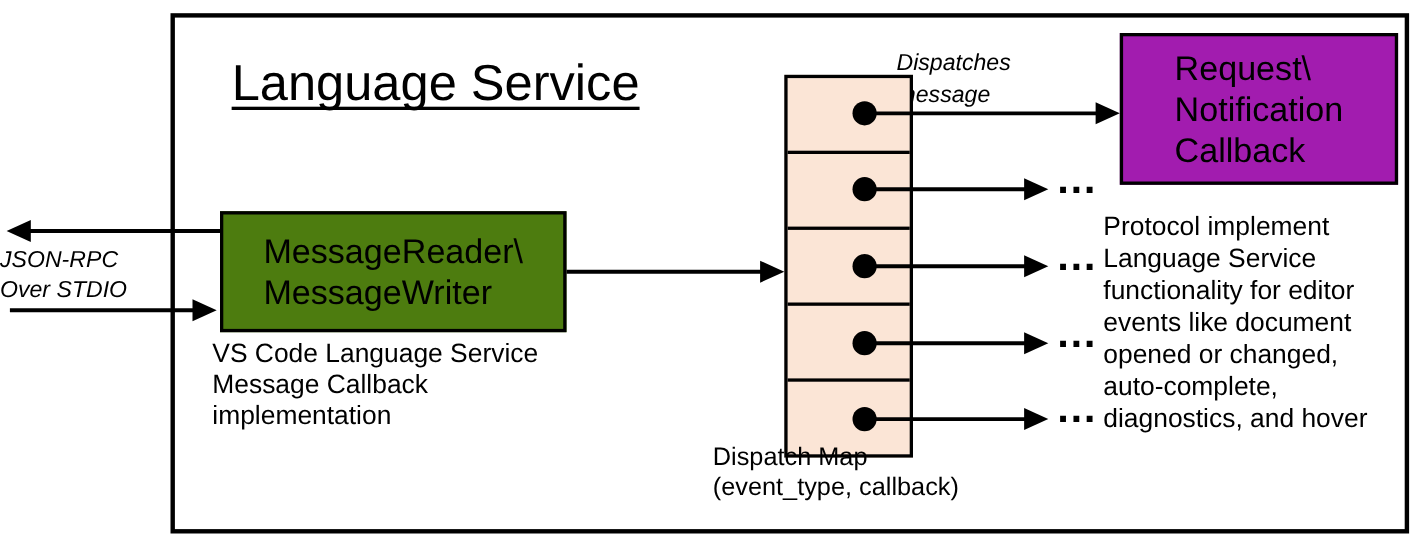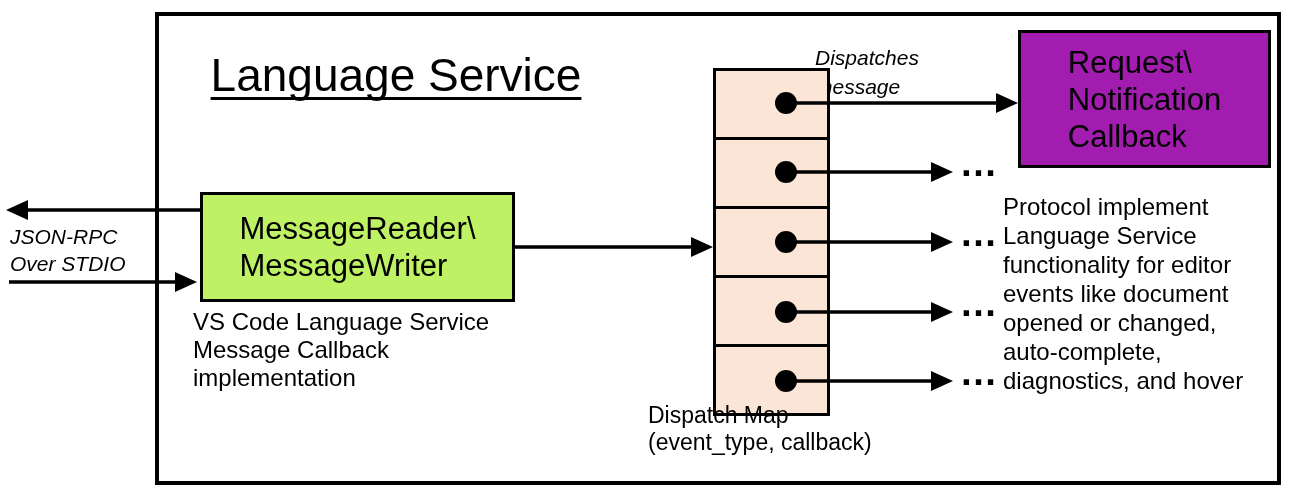--- a/index.html
+++ b/index.html
@@ -26,21 +26,21 @@
     left: 206px; top: 46px; width: 380px;
     font-size: 46px; line-height: 58px;
     text-align: center;
     text-decoration: underline;
     text-decoration-thickness: 3px;
     text-underline-offset: 6px;
     text-decoration-skip-ink: none;
   }
   .io-label {
     left: 0px; top: 223px; width: 176px;
-    font-style: italic; font-size: 21px; line-height: 27px; margin-left: 10px;
+    font-style: italic; font-size: 21px; line-height: 27px;
   }
   #message-box {
     left: 200px; top: 192px;
     width: 315px; height: 110px;
     border: 3px solid #000; box-sizing: border-box;
     display: flex; align-items: center; justify-content: center;
     font-size: 31px; line-height: 37px;
   }
   #message-caption {
     left: 193px; top: 308px; width: 360px;
@@ -94,21 +94,21 @@
 
 <div id="canvas">
 
   <div id="outer-box" class="abs"></div>
 
   <div id="title" class="abs">Language Service</div>
 
   <div class="abs io-label center multiline">JSON-RPC
 Over STDIO</div>
 
-  <div id="message-box" class="abs center multiline" style="background-color: #bef264;">MessageReader\
+  <div id="message-box" class="abs center multiline" style="background-color: #4d7c0f;">MessageReader\
 MessageWriter</div>
 
   <div id="message-caption" class="abs center multiline">VS Code Language Service
 Message Callback implementation</div>
 
 
   <div id="dispatches-label" class="abs center multiline">Dispatches
 message</div>
 
   <div id="dispatch-map" class="abs" style="background-color: rgb(251, 229, 214);">

